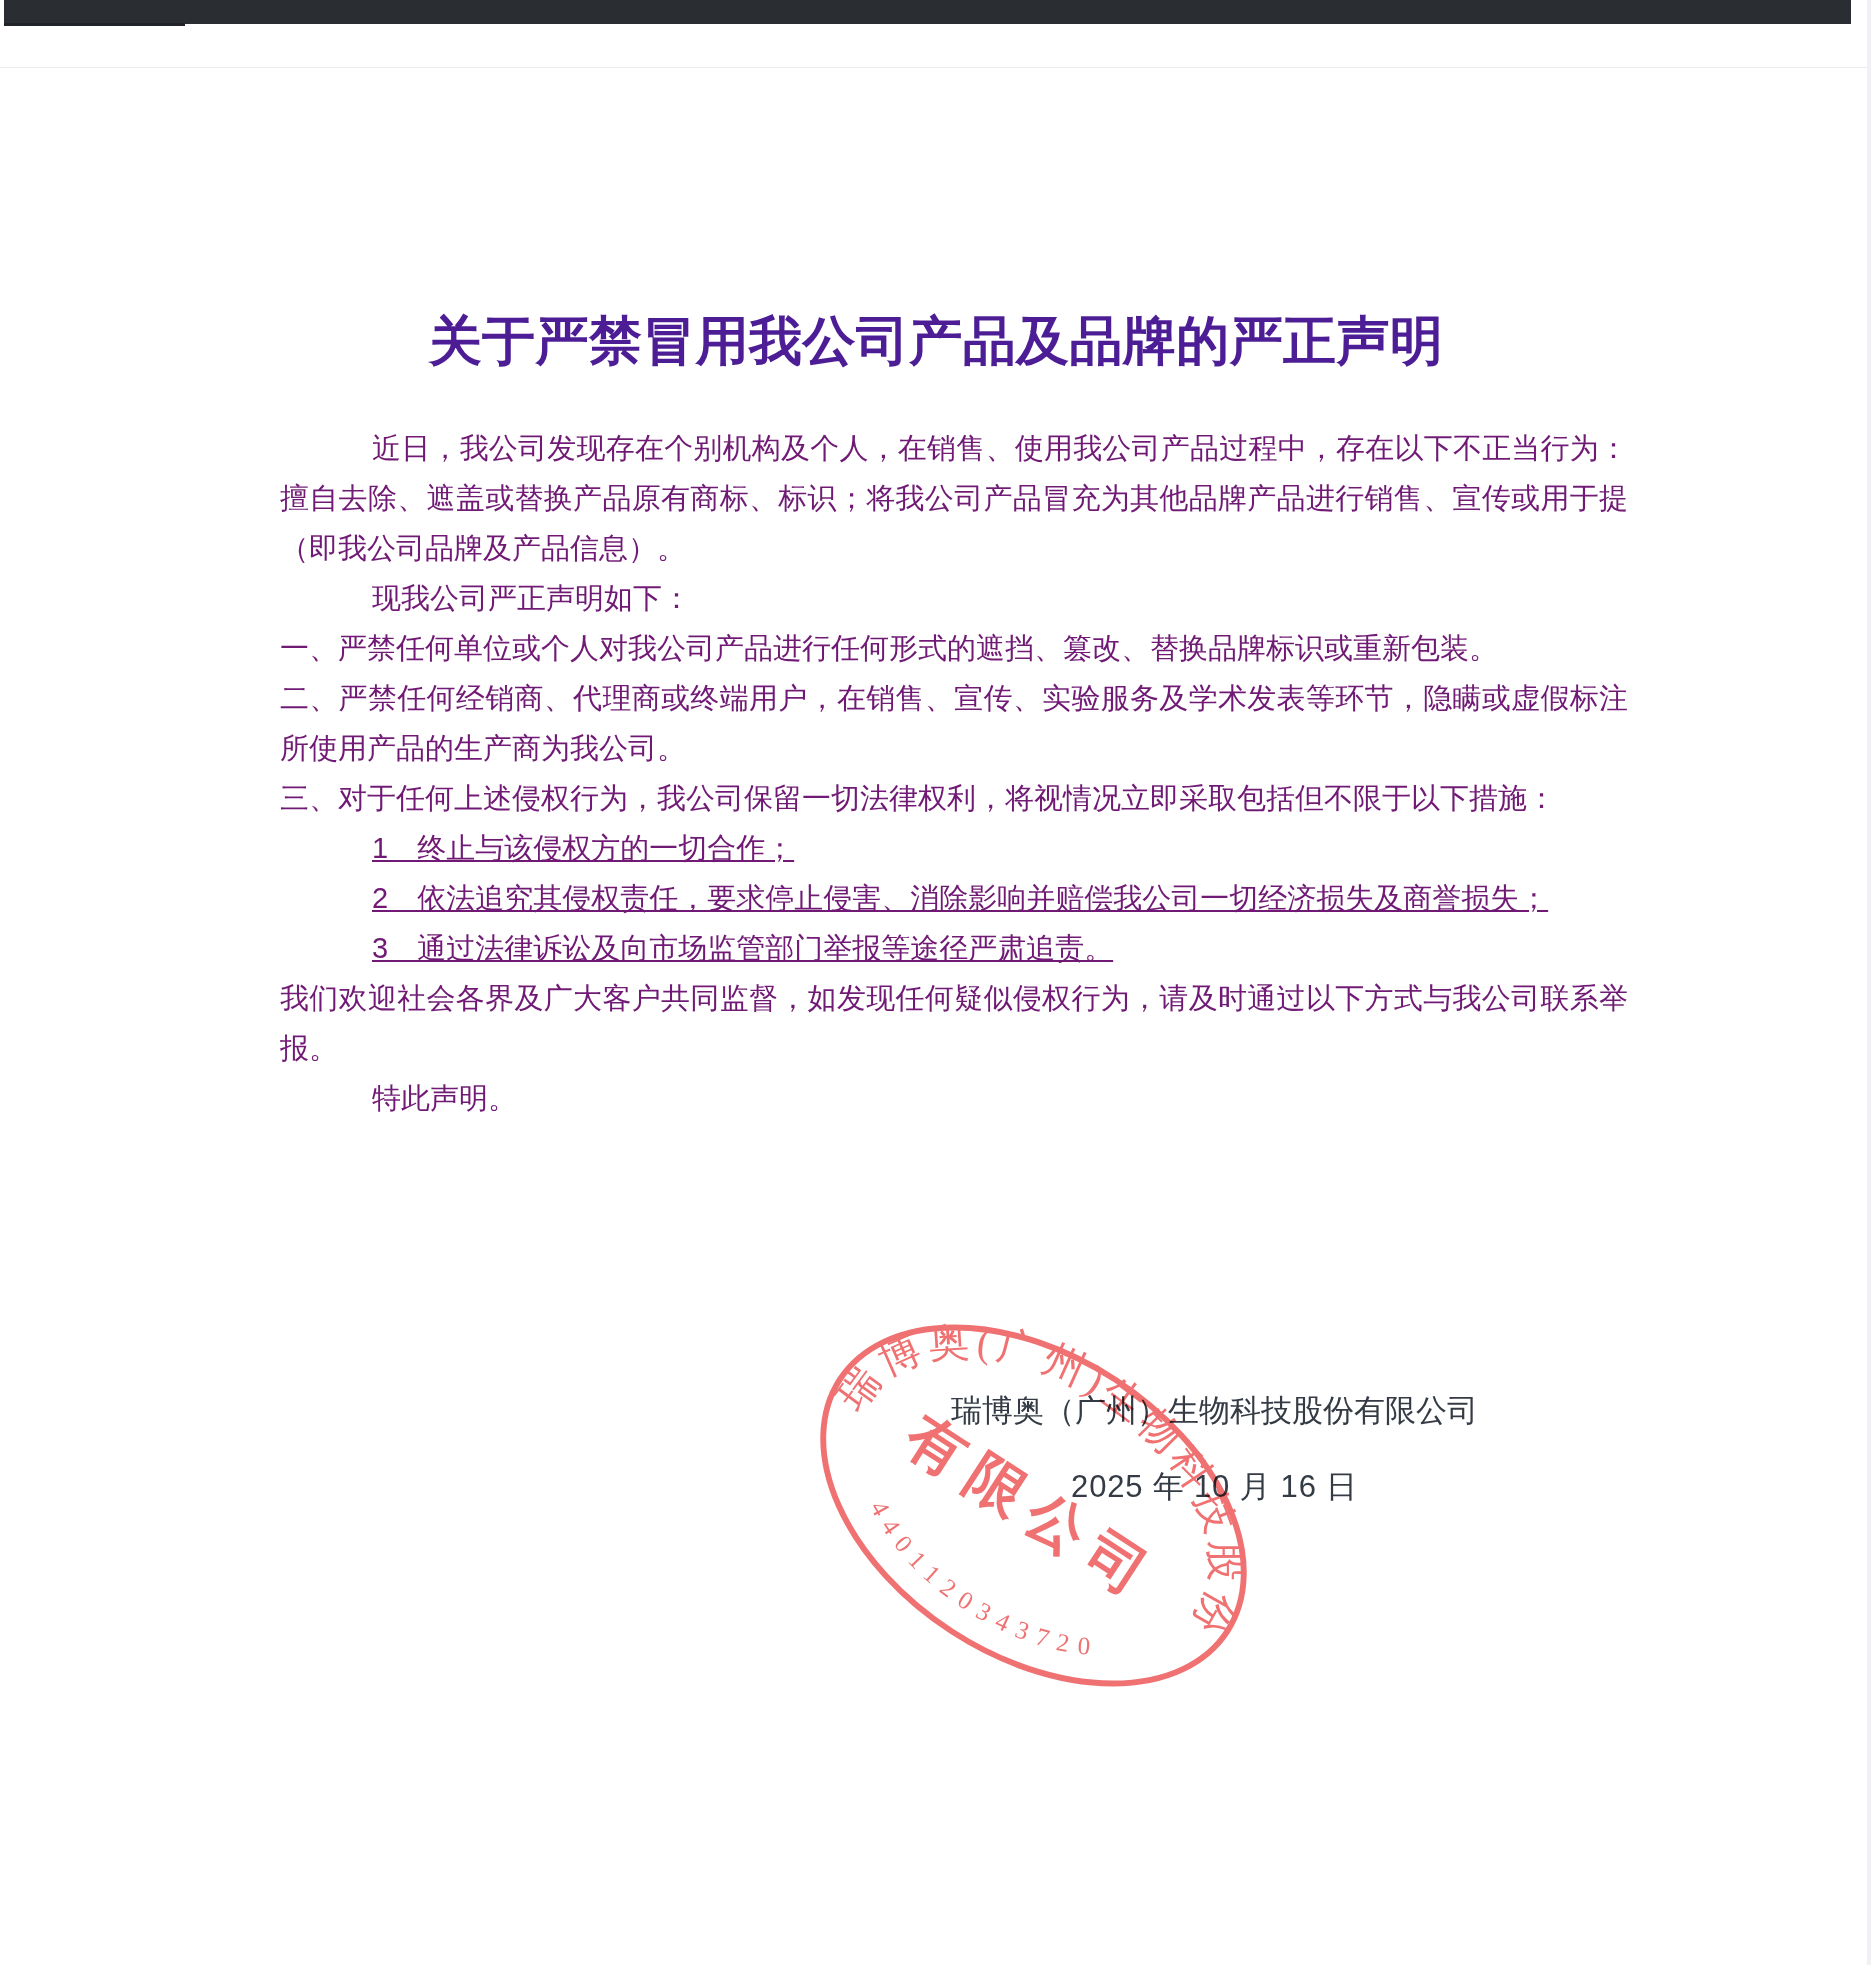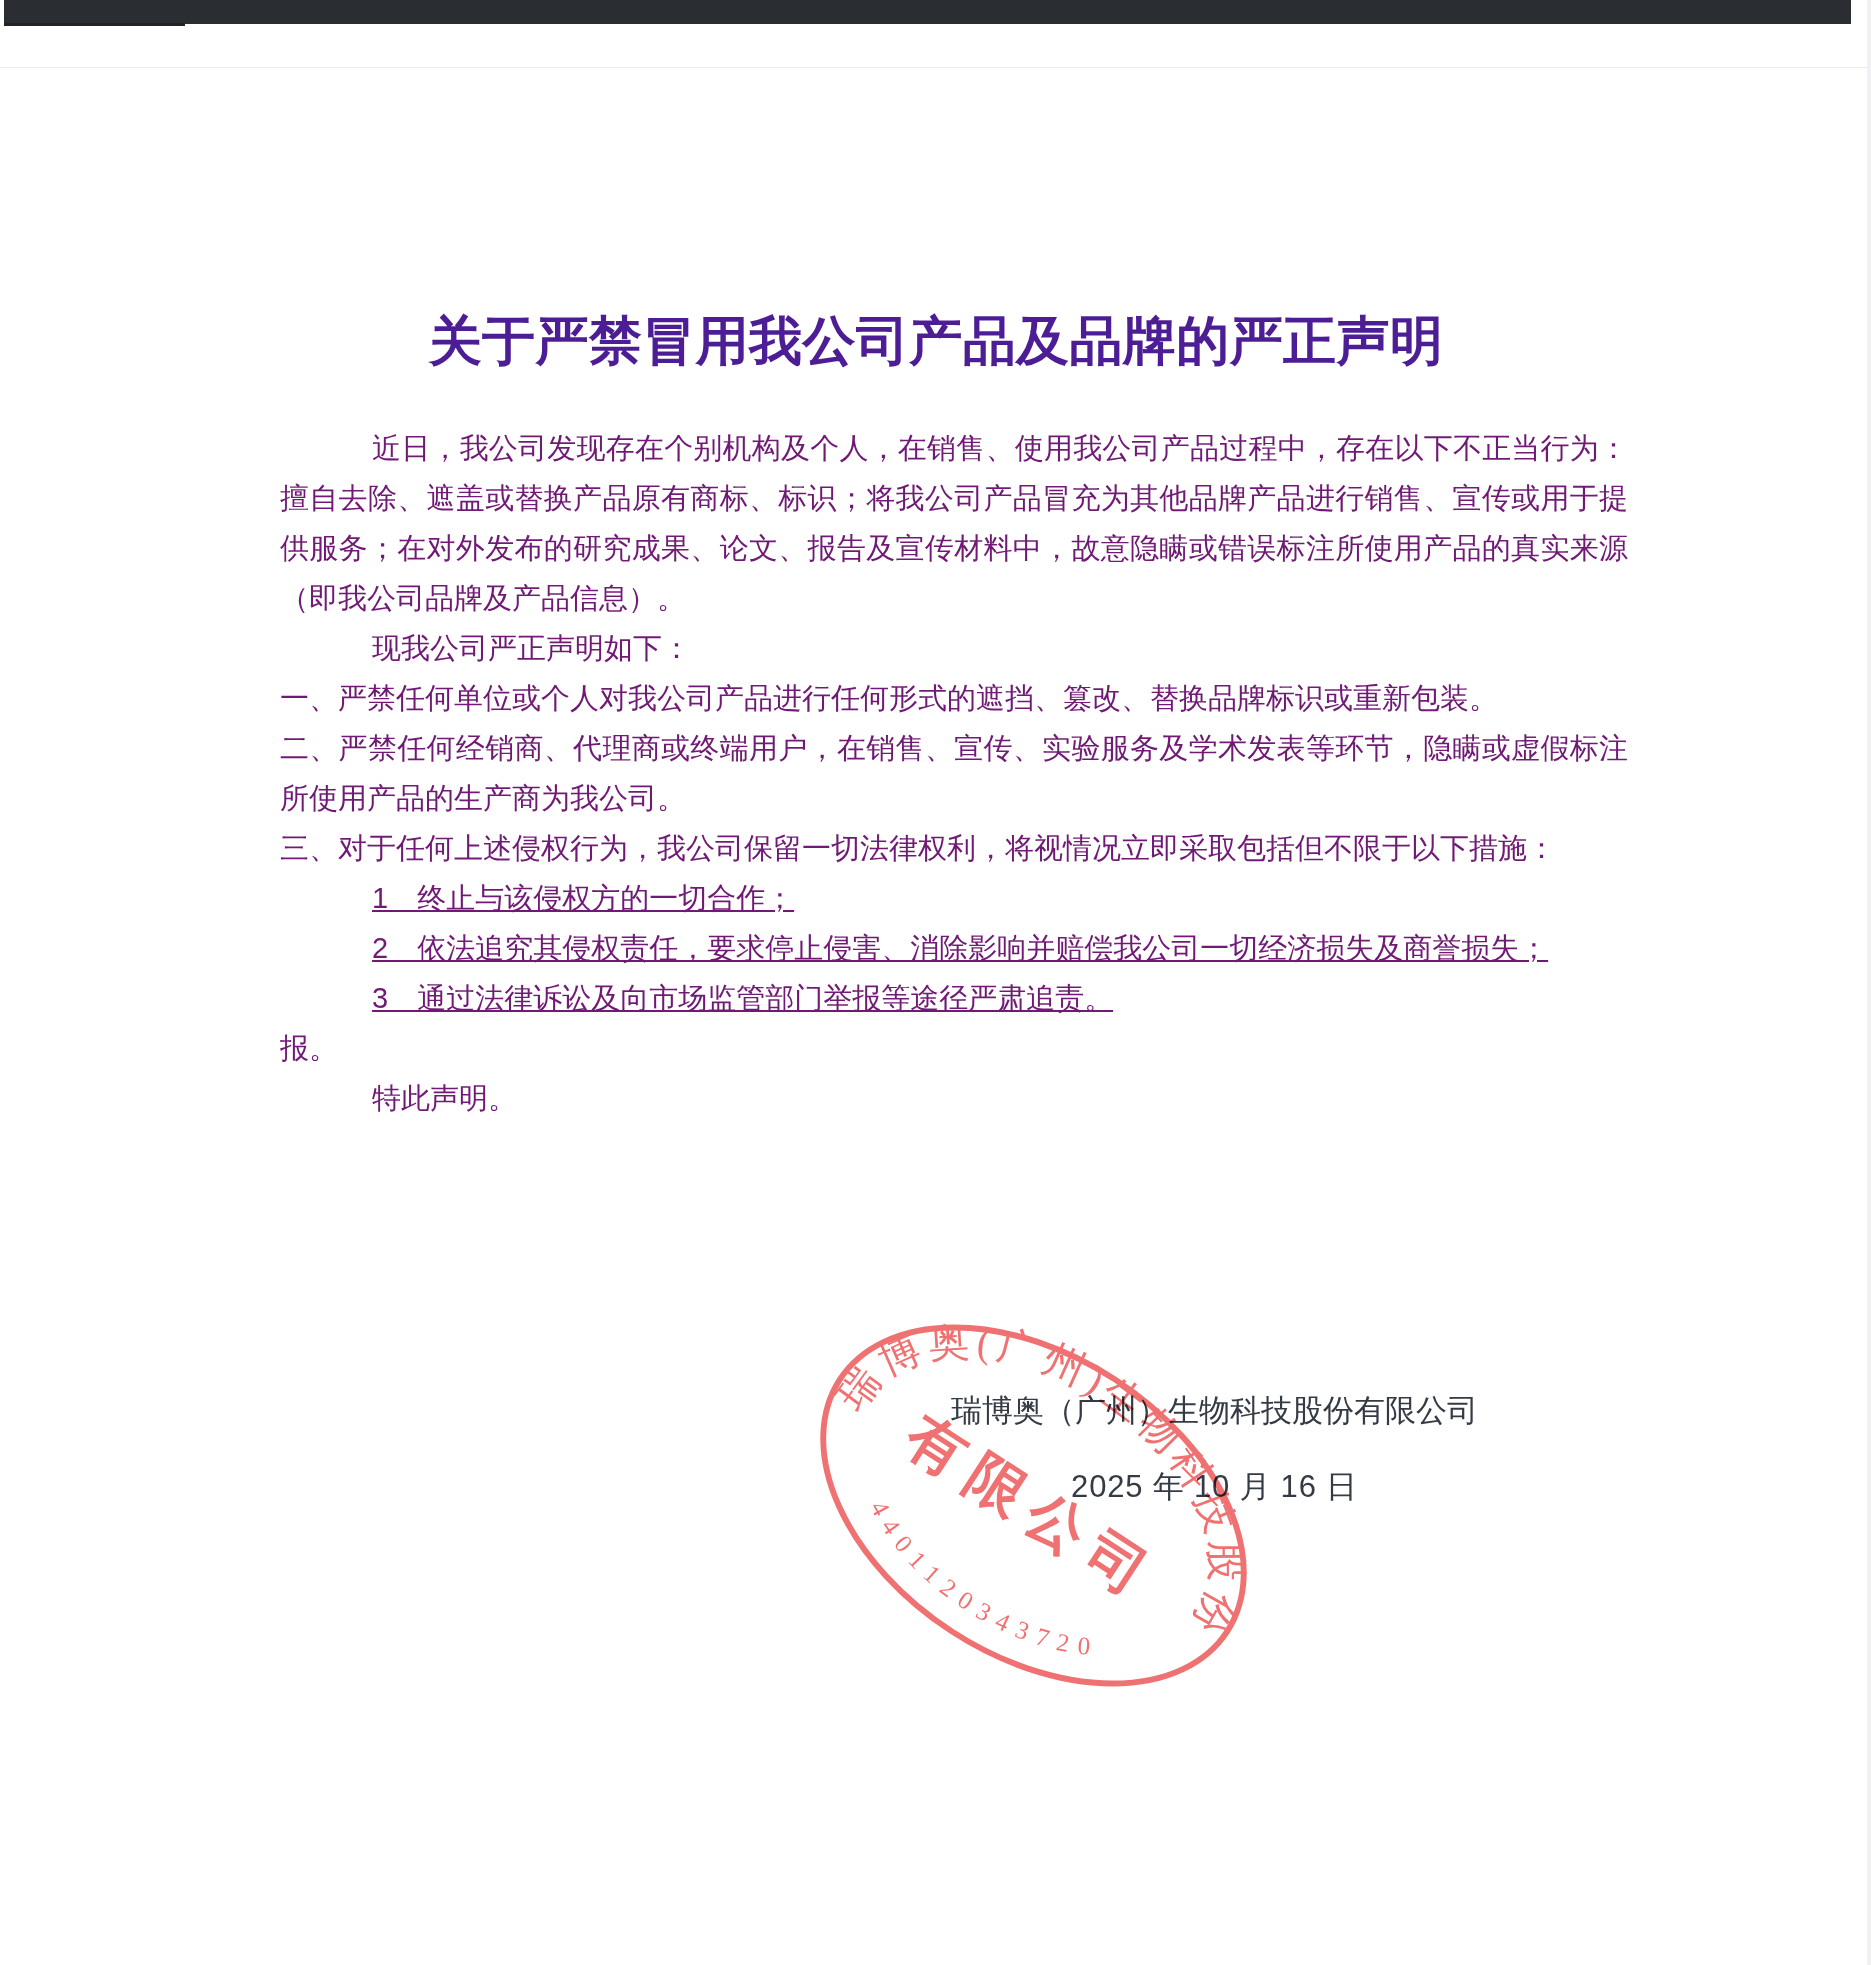--- a/index.html
+++ b/index.html
@@ -71,30 +71,30 @@
   <div class="topbar"></div>
   <div class="topbar-lip"></div>
   <div class="scanline"></div>
   <div class="edge-right"></div>
 
   <div class="title">关于严禁冒用我公司产品及品牌的严正声明</div>
 
   <div class="bodytext">
     <div class="line ind jf">近日，我公司发现存在个别机构及个人，在销售、使用我公司产品过程中，存在以下不正当行为：</div>
     <div class="line jf">擅自去除、遮盖或替换产品原有商标、标识；将我公司产品冒充为其他品牌产品进行销售、宣传或用于提</div>
-    <div class="line jf">供服务；在对外发布的研究成果、论文、报告及宣传材料中，故意隐瞒或错误标注所使用产品的真实来源</div>
     <div class="line">（即我公司品牌及产品信息）。</div>
     <div class="line ind">现我公司严正声明如下：</div>
     <div class="line">一、严禁任何单位或个人对我公司产品进行任何形式的遮挡、篡改、替换品牌标识或重新包装。</div>
     <div class="line jf">二、严禁任何经销商、代理商或终端用户，在销售、宣传、实验服务及学术发表等环节，隐瞒或虚假标注</div>
     <div class="line">所使用产品的生产商为我公司。</div>
     <div class="line">三、对于任何上述侵权行为，我公司保留一切法律权利，将视情况立即采取包括但不限于以下措施：</div>
     <div class="line sub">1　终止与该侵权方的一切合作；</div>
     <div class="line sub">2　依法追究其侵权责任，要求停止侵害、消除影响并赔偿我公司一切经济损失及商誉损失；</div>
     <div class="line sub">3　通过法律诉讼及向市场监管部门举报等途径严肃追责。</div>
+    <div class="line jf">我们欢迎社会各界及广大客户共同监督，如发现任何疑似侵权行为，请及时通过以下方式与我公司联系举</div>
     <div class="line">报。</div>
     <div class="line ind">特此声明。</div>
   </div>
 
   <div class="sig">
     <div class="sig-company">瑞博奥（广州）生物科技股份有限公司</div>
     <div class="sig-date">2025 年 10 月 16 日</div>
   </div>
 
   <svg class="seal" viewBox="-630 -630 1260 1260">

